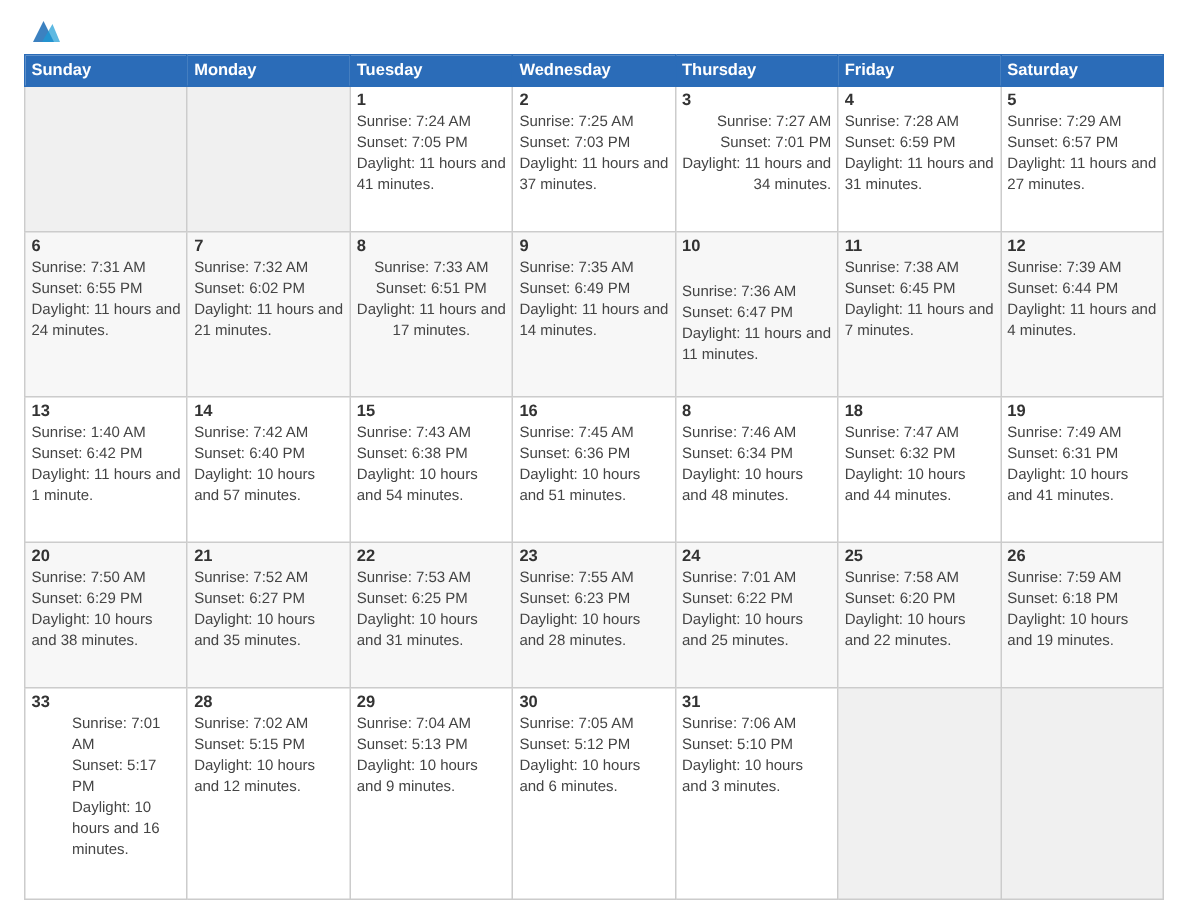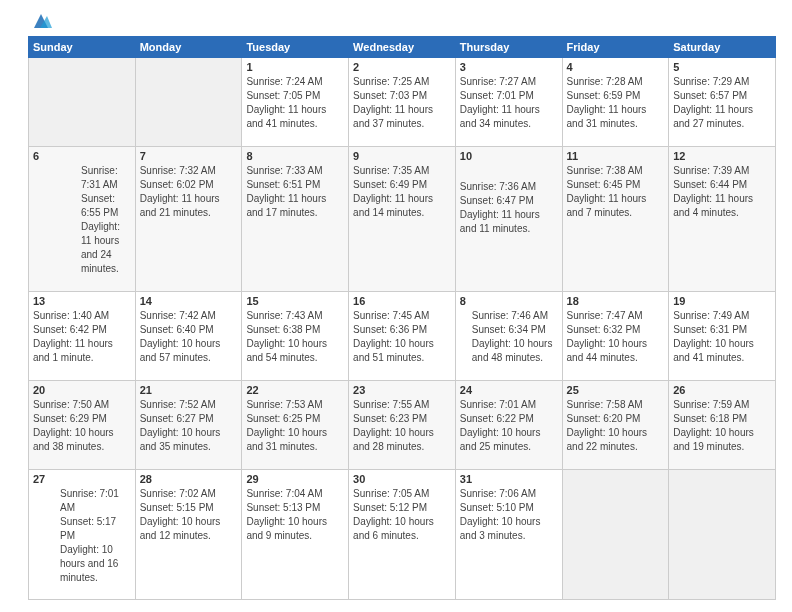--- a/index.html
+++ b/index.html
@@ -6,21 +6,21 @@
     body {
       font-family: Arial, sans-serif;
       background: #fff;
       width: 792px;
       height: 612px;
       overflow: hidden;
     }
     .page {
       width: 792px;
       height: 612px;
-      padding: 12px 16px 12px 28px;
+      padding: 12px 16px 12px 16px;
       display: flex;
       flex-direction: column;
       border-radius: 29px;
     }
     .header {
       display: flex;
       justify-content: space-between;
       align-items: flex-start;
       margin-bottom: 8px;
     }
@@ -143,53 +143,53 @@
 Daylight: 11 hours and 41 minutes.</div>
           </td>
           <td>
             <span class="day-num">2</span>
             <div class="day-info" style="white-space: pre-line;">Sunrise: 7:25 AM
 Sunset: 7:03 PM
 Daylight: 11 hours and 37 minutes.</div>
           </td>
           <td>
             <span class="day-num">3</span>
-            <div class="day-info" style="white-space: pre-line;">Sunrise: 7:27 AM
+            <div class="day-info" style="white-space: pre-line; text-align: right;">Sunrise: 7:27 AM
 Sunset: 7:01 PM
 Daylight: 11 hours and 34 minutes.</div>
           </td>
           <td>
             <span class="day-num">4</span>
             <div class="day-info" style="white-space: pre-line;">Sunrise: 7:28 AM
 Sunset: 6:59 PM
 Daylight: 11 hours and 31 minutes.</div>
           </td>
           <td>
             <span class="day-num">5</span>
             <div class="day-info" style="white-space: pre-line;">Sunrise: 7:29 AM
 Sunset: 6:57 PM
 Daylight: 11 hours and 27 minutes.</div>
           </td>
         </tr>
         <tr>
           <td>
             <span class="day-num">6</span>
-            <div class="day-info" style="white-space: pre-line; margin-left: 48px;">Sunrise: 7:31 AM
+            <div class="day-info" style="white-space: pre-line;">Sunrise: 7:31 AM
 Sunset: 6:55 PM
 Daylight: 11 hours and 24 minutes.</div>
           </td>
           <td>
             <span class="day-num">7</span>
             <div class="day-info" style="white-space: pre-line;">Sunrise: 7:32 AM
 Sunset: 6:02 PM
 Daylight: 11 hours and 21 minutes.</div>
           </td>
           <td>
             <span class="day-num">8</span>
-            <div class="day-info" style="white-space: pre-line;">Sunrise: 7:33 AM
+            <div class="day-info" style="white-space: pre-line; text-align: center;">Sunrise: 7:33 AM
 Sunset: 6:51 PM
 Daylight: 11 hours and 17 minutes.</div>
           </td>
           <td>
             <span class="day-num">9</span>
             <div class="day-info" style="white-space: pre-line;">Sunrise: 7:35 AM
 Sunset: 6:49 PM
 Daylight: 11 hours and 14 minutes.</div>
           </td>
           <td>
@@ -231,21 +231,21 @@
 Daylight: 10 hours and 54 minutes.</div>
           </td>
           <td>
             <span class="day-num">16</span>
             <div class="day-info" style="white-space: pre-line;">Sunrise: 7:45 AM
 Sunset: 6:36 PM
 Daylight: 10 hours and 51 minutes.</div>
           </td>
           <td>
             <span class="day-num">8</span>
-            <div class="day-info" style="white-space: pre-line; margin-left: 12px;">Sunrise: 7:46 AM
+            <div class="day-info" style="white-space: pre-line;">Sunrise: 7:46 AM
 Sunset: 6:34 PM
 Daylight: 10 hours and 48 minutes.</div>
           </td>
           <td>
             <span class="day-num">18</span>
             <div class="day-info" style="white-space: pre-line;">Sunrise: 7:47 AM
 Sunset: 6:32 PM
 Daylight: 10 hours and 44 minutes.</div>
           </td>
           <td>
@@ -294,21 +294,21 @@
           </td>
           <td>
             <span class="day-num">26</span>
             <div class="day-info" style="white-space: pre-line;">Sunrise: 7:59 AM
 Sunset: 6:18 PM
 Daylight: 10 hours and 19 minutes.</div>
           </td>
         </tr>
         <tr>
           <td>
-            <span class="day-num">27</span>
+            <span class="day-num">33</span>
             <div class="day-info" style="white-space: pre-line; margin-left: 27px;">Sunrise: 7:01 AM
 Sunset: 5:17 PM
 Daylight: 10 hours and 16 minutes.</div>
           </td>
           <td>
             <span class="day-num">28</span>
             <div class="day-info" style="white-space: pre-line;">Sunrise: 7:02 AM
 Sunset: 5:15 PM
 Daylight: 10 hours and 12 minutes.</div>
           </td>

